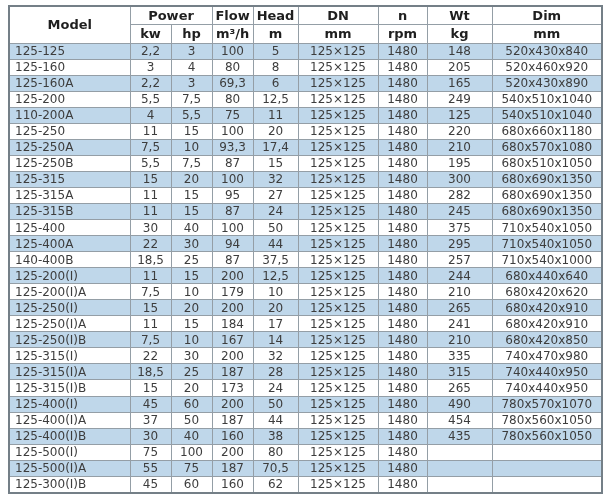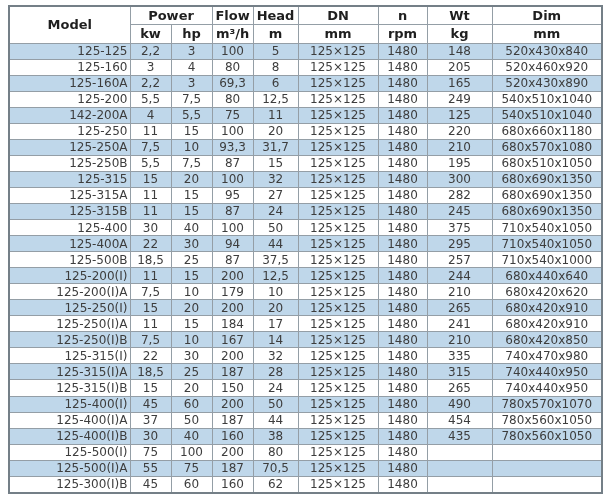--- a/index.html
+++ b/index.html
@@ -40,21 +40,21 @@
     text-align: center;
   }
   thead tr:first-child { height: 18px; }
   thead tr:last-child  { height: 19px; }
   td {
     color: var(--text);
     font-size: 12px;
     text-align: center;
     background: #ffffff;
   }
-  td.model { text-align: right; padding-left: 5px; }
+  td.model { text-align: left; padding-left: 5px; }
   tr.stripe td { background: var(--stripe); }
 </style>
 </head>
 <body>
 
 <div class="wrap">
   <table>
     <colgroup>
       <col style="width:121px">
       <col style="width:41px">
@@ -127,21 +127,21 @@
           <td>5,5</td>
           <td>7,5</td>
           <td>80</td>
           <td>12,5</td>
           <td>125×125</td>
           <td>1480</td>
           <td>249</td>
           <td>540x510x1040</td>
         </tr>
         <tr class="stripe">
-          <td class="model">142-200A</td>
+          <td class="model">110-200A</td>
           <td>4</td>
           <td>5,5</td>
           <td>75</td>
           <td>11</td>
           <td>125×125</td>
           <td>1480</td>
           <td>125</td>
           <td>540x510x1040</td>
         </tr>
         <tr>
@@ -153,21 +153,21 @@
           <td>125×125</td>
           <td>1480</td>
           <td>220</td>
           <td>680x660x1180</td>
         </tr>
         <tr class="stripe">
           <td class="model">125-250A</td>
           <td>7,5</td>
           <td>10</td>
           <td>93,3</td>
-          <td>31,7</td>
+          <td>17,4</td>
           <td>125×125</td>
           <td>1480</td>
           <td>210</td>
           <td>680x570x1080</td>
         </tr>
         <tr>
           <td class="model">125-250B</td>
           <td>5,5</td>
           <td>7,5</td>
           <td>87</td>
@@ -226,21 +226,21 @@
           <td>22</td>
           <td>30</td>
           <td>94</td>
           <td>44</td>
           <td>125×125</td>
           <td>1480</td>
           <td>295</td>
           <td>710x540x1050</td>
         </tr>
         <tr>
-          <td class="model">125-500B</td>
+          <td class="model">140-400B</td>
           <td>18,5</td>
           <td>25</td>
           <td>87</td>
           <td>37,5</td>
           <td>125×125</td>
           <td>1480</td>
           <td>257</td>
           <td>710x540x1000</td>
         </tr>
         <tr class="stripe">
@@ -317,21 +317,21 @@
           <td>28</td>
           <td>125×125</td>
           <td>1480</td>
           <td>315</td>
           <td>740x440x950</td>
         </tr>
         <tr>
           <td class="model">125-315(I)B</td>
           <td>15</td>
           <td>20</td>
-          <td>150</td>
+          <td>173</td>
           <td>24</td>
           <td>125×125</td>
           <td>1480</td>
           <td>265</td>
           <td>740x440x950</td>
         </tr>
         <tr class="stripe">
           <td class="model">125-400(I)</td>
           <td>45</td>
           <td>60</td>

